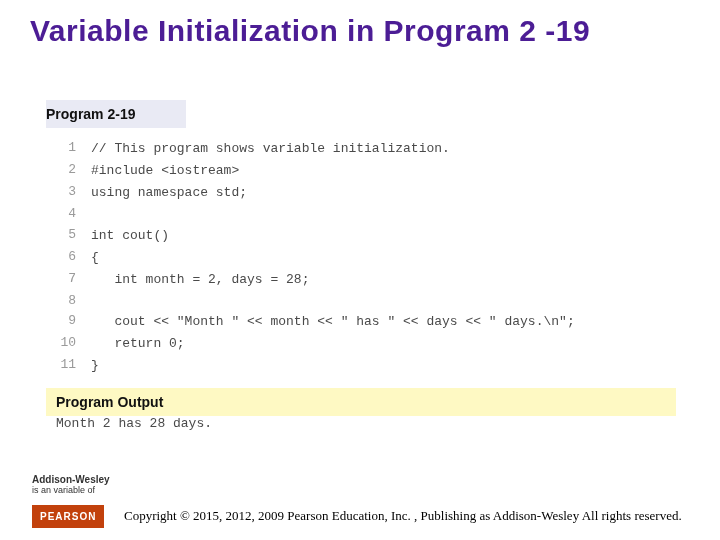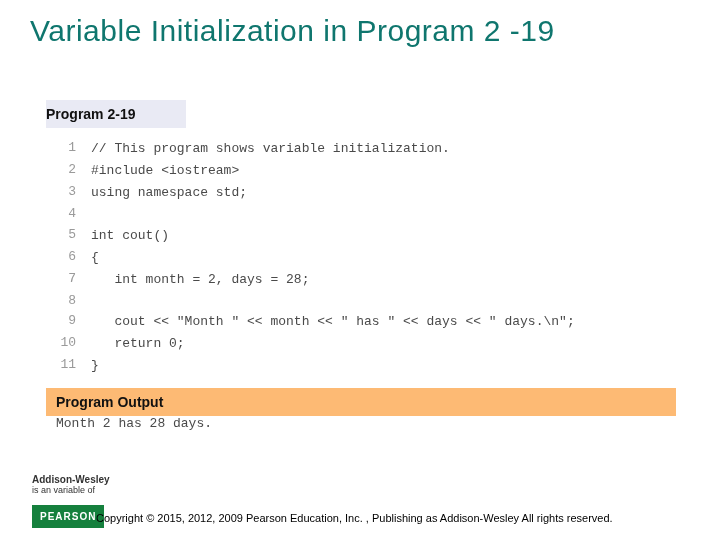--- a/index.html
+++ b/index.html
@@ -16,22 +16,22 @@
     width: 720px;
     height: 540px;
     box-sizing: border-box;
   }
   .title {
     position: absolute;
     top: 14px;
     left: 30px;
     font-size: 30px;
     letter-spacing: 0.5px;
-    color: #0f766e;
-    font-weight: 400;
+    color: #4c1d95;
+    font-weight: 700;
   }
   .figure {
     position: absolute;
     top: 100px;
     left: 46px;
     width: 630px;
   }
   .prog-header {
     background: #e9eaf4;
     padding: 6px 0;
@@ -59,21 +59,21 @@
     padding: 0 14px 0 6px;
     user-select: none;
     width: 24px;
     vertical-align: top;
   }
   table.code td.cd {
     white-space: pre;
     color: #4a4a4a;
   }
   .out-header {
-    background: #fdba74;
+    background: #fef9c3;
     padding: 6px 10px;
     font-family: Verdana, Arial, sans-serif;
     font-weight: bold;
     font-size: 14px;
     color: #111;
     margin-top: 4px;
     width: 630px;
     box-sizing: border-box;
   }
   .out-body {
@@ -91,34 +91,35 @@
     color: #333;
   }
   .footer-brand .aw {
     font-weight: bold;
     font-size: 10px;
   }
   .pearson-logo {
     position: absolute;
     left: 32px;
     bottom: 12px;
-    background: #15803d;
+    background: #c2410c;
     color: #fff;
     font-size: 10px;
     font-weight: bold;
     letter-spacing: 1px;
     padding: 6px 8px;
   }
   .copyright {
     position: absolute;
     left: 96px;
     bottom: 16px;
-    font-size: 11px;
-    font-family: Liberation Sans, sans-serif;
+    font-size: 13px;
+    font-family: Liberation Serif, serif;
     color: #000;
+    padding-left: 28px;
   }
 </style>
 </head>
 <body>
 
 <div class="slide">
 
   <div class="title">Variable Initialization in Program 2 -19</div>
 
   <div class="figure">

